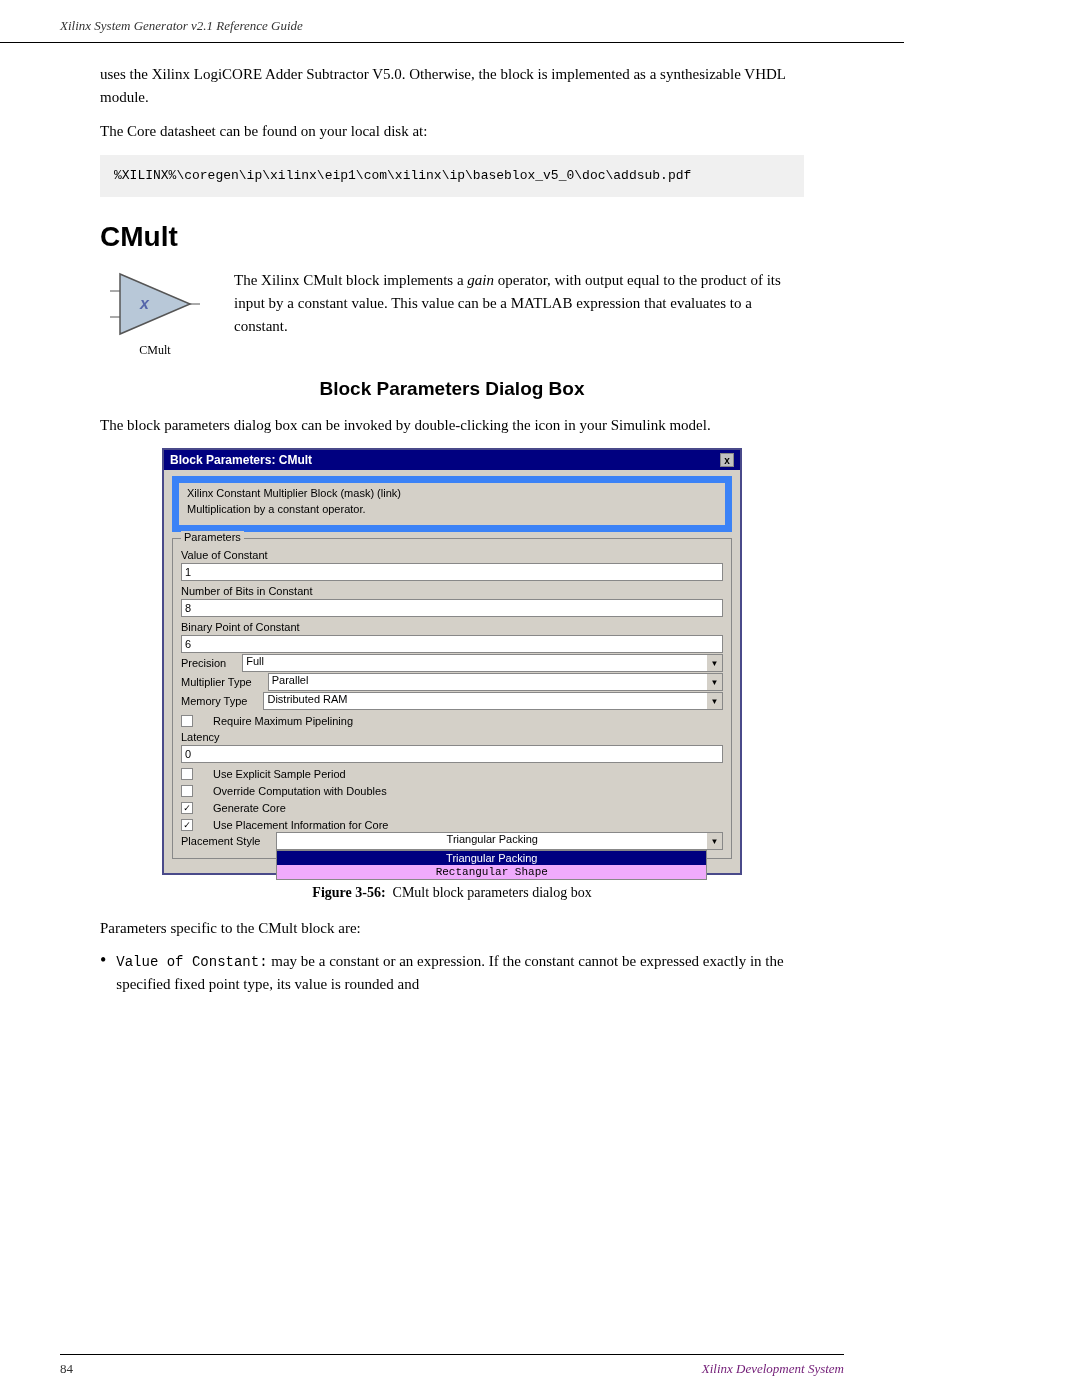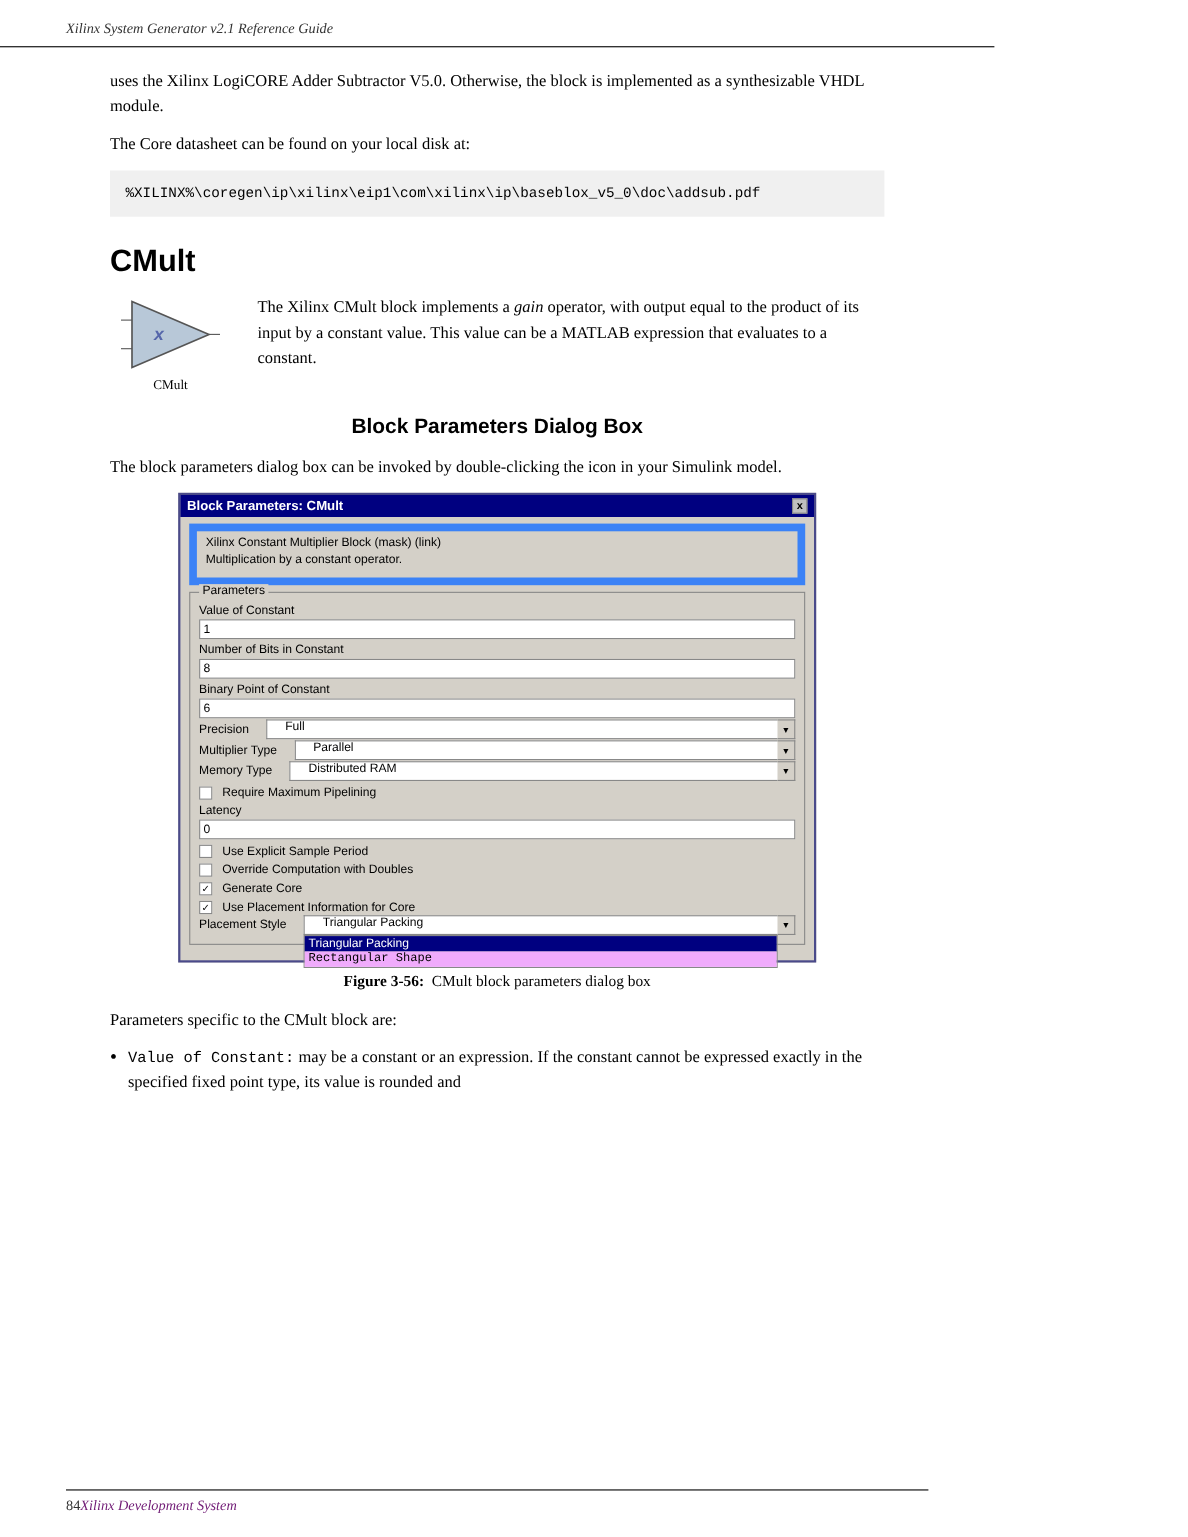--- a/index.html
+++ b/index.html
@@ -35,21 +35,21 @@
       color: #333;
     }
 
     
     .footer {
       position: absolute;
       bottom: 20px;
       left: 60px;
       right: 60px;
       display: flex;
-      justify-content: flex-start;
+      justify-content: space-between;
       align-items: center;
       border-top: 1px solid #000;
       padding-top: 6px;
     }
     .footer-page {
       font-size: 13px;
       color: #333;
     }
     .footer-brand {
       font-style: italic;
@@ -234,21 +234,21 @@
     }
 
     .param-row-label {
       font-size: 11px;
       white-space: nowrap;
     }
 
     .param-checkbox-row {
       display: flex;
       align-items: center;
-      gap: 9px;
+      gap: 20px;
       margin-top: 5px;
       font-size: 11px;
     }
 
     .param-checkbox {
       width: 12px;
       height: 12px;
       border: 1px solid #888;
       background: #fff;
       flex-shrink: 0;
@@ -280,21 +280,21 @@
       align-items: center;
       flex: 1;
     }
 
     .select-input {
       flex: 1;
       height: 18px;
       background: #fff;
       border: 1px solid #888;
       border-right: none;
-      padding: 0 16px;
+      padding: 0 3px;
       font-size: 11px;
       font-family: Arial, sans-serif;
     }
 
     
     .placement-dropdown {
       position: relative;
     }
 
     .placement-popup-item {
@@ -495,21 +495,21 @@
 
           
           <div class="param-checkbox-row">
             <div class="param-checkbox checked"></div>
             <span>Use Placement Information for Core</span>
           </div>
 
           
           <div class="param-row placement-dropdown">
             <span class="param-row-label">Placement Style</span>
-            <div class="select-with-arrow" style="position:relative;">
+            <div class="select-with-arrow" style="position:relative;text-align:center;">
               <div class="select-input">Triangular Packing</div>
               <div class="dropdown-arrow">▼</div>
 
               <div style="position:absolute; top:18px; left:0; right:16px; z-index:10; border:1px solid #888;">
                 <div class="placement-popup-item">
                   <span>Triangular Packing</span>
                 </div>
                 <div class="placement-popup-item2">
                   <span>Rectangular Shape</span>
                 </div>

